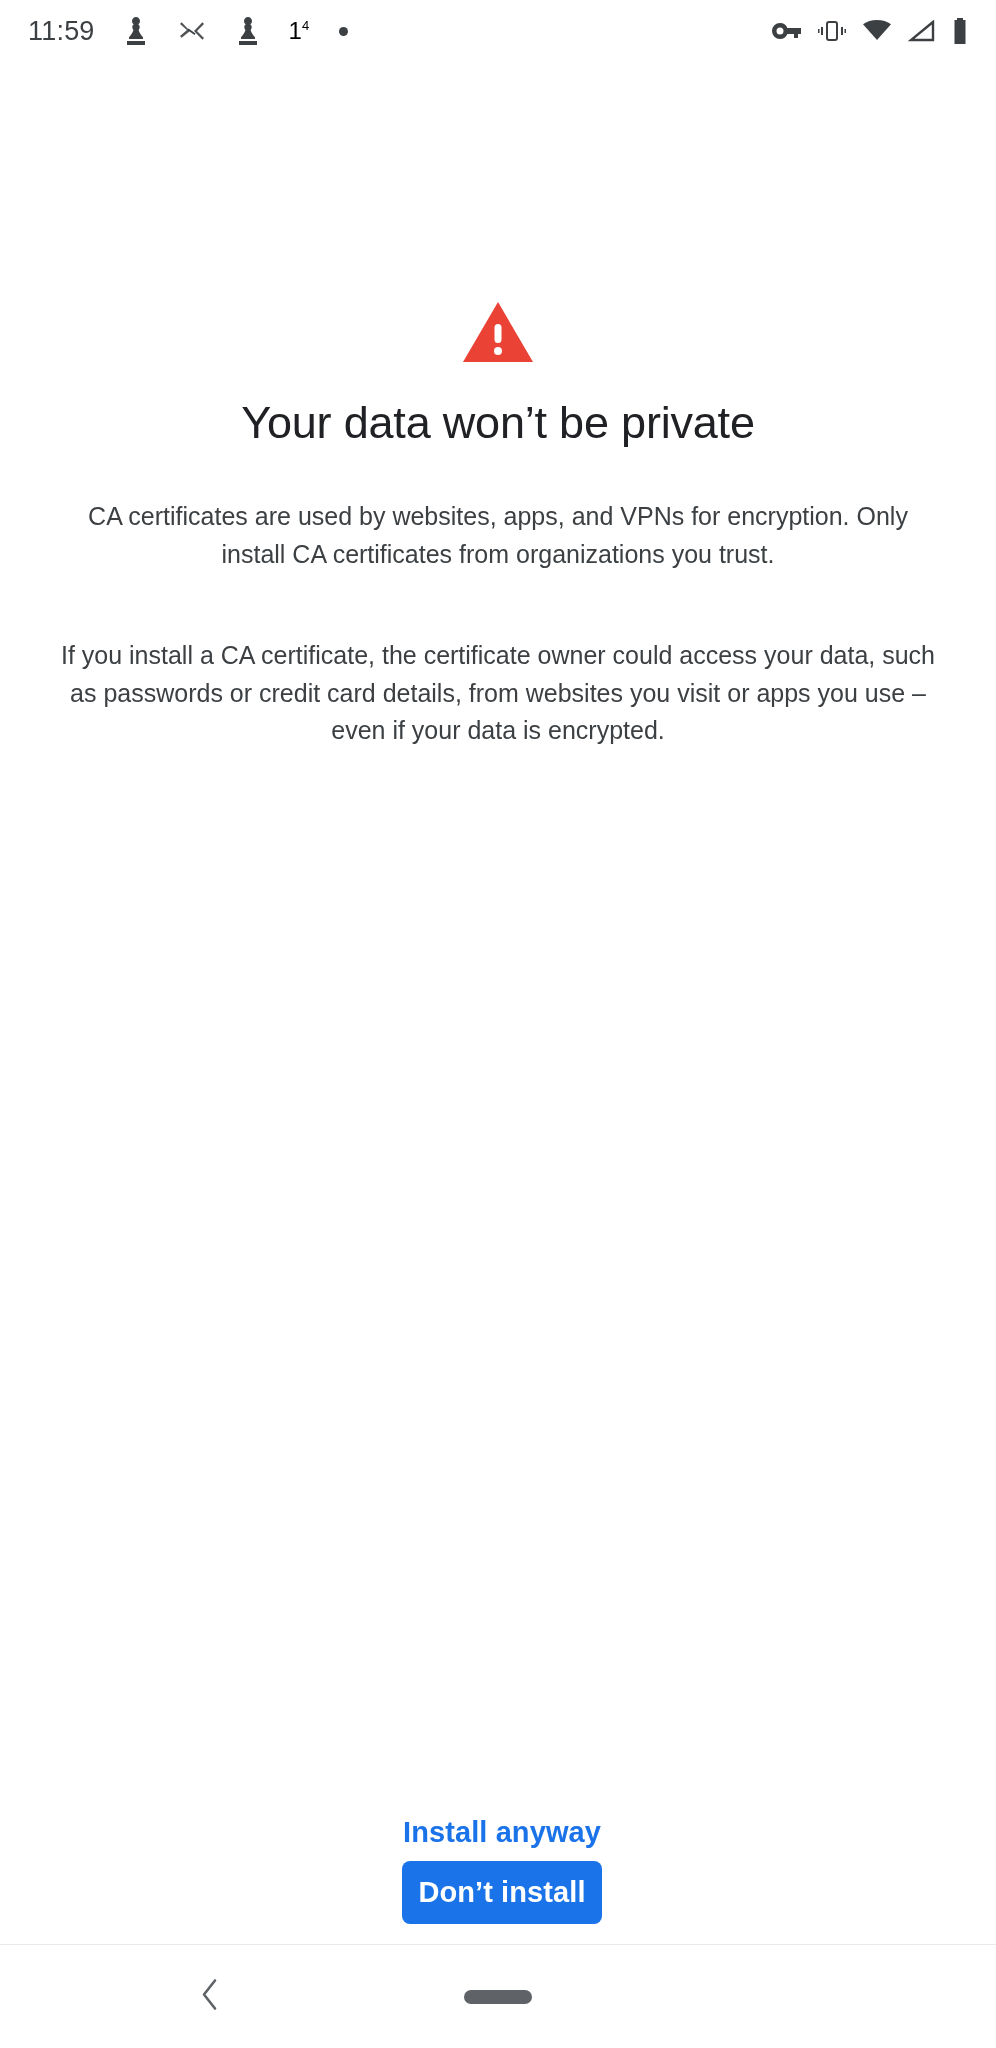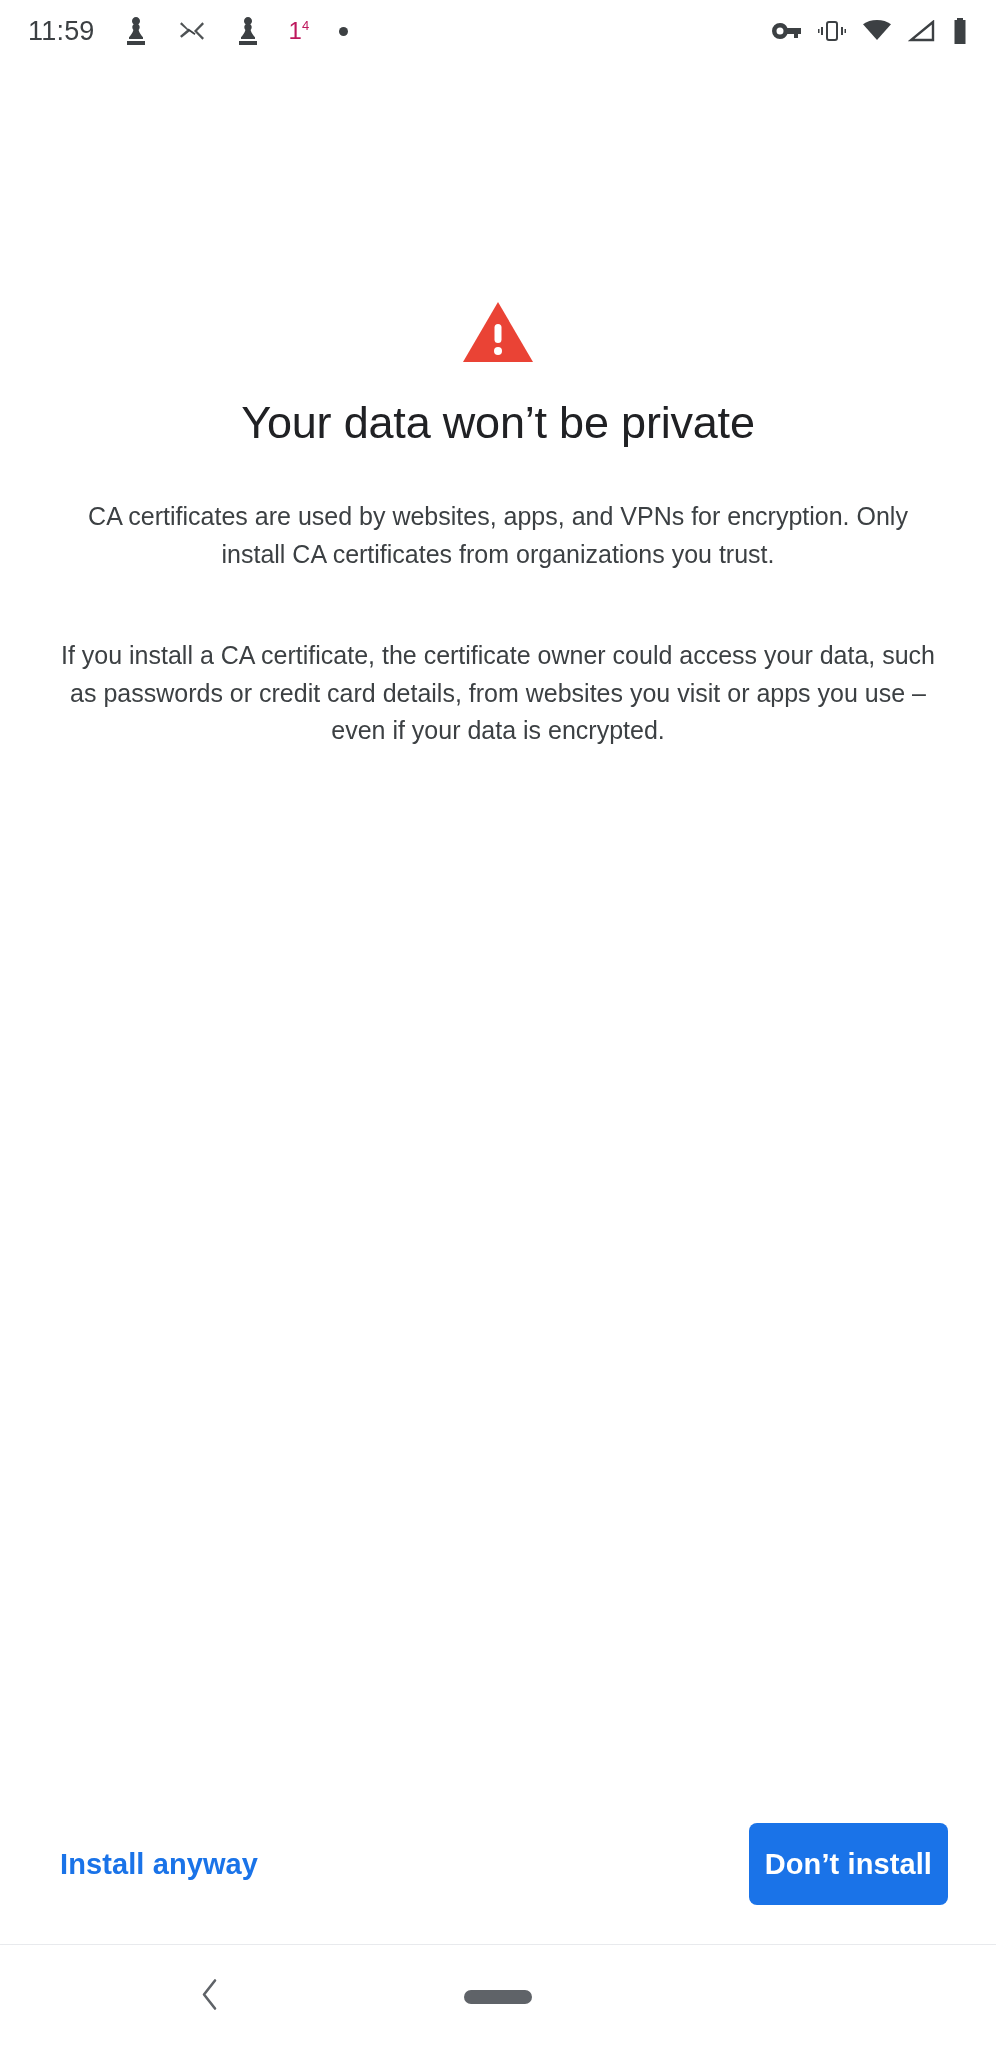--- a/index.html
+++ b/index.html
@@ -51,21 +51,21 @@
   }
   .dot-icon {
     width: 9px;
     height: 9px;
     border-radius: 50%;
     background: #3c4043;
     display: inline-block;
   }
   .temp-icon {
     font-size: 24px;
-    color: #be185d;
+    color: #000000;
     line-height: 1;
     position: relative;
   }
   .temp-icon sup {
     font-size: 13px;
     vertical-align: super;
   }
 
   
   .content {
@@ -105,20 +105,21 @@
   .footer {
     position: absolute;
     left: 0; right: 0;
     bottom: 124px;
     height: 120px;
     display: flex;
     align-items: center;
     justify-content: space-between;
     padding: 0 48px 0 56px;
     box-sizing: border-box;
+    flex-direction: column;
   }
   .text-button {
     background: none;
     border: none;
     color: #1a73e8;
     font-family: "Liberation Sans", sans-serif;
     font-size: 29px;
     font-weight: 700;
     padding: 12px 4px;
     cursor: pointer;

